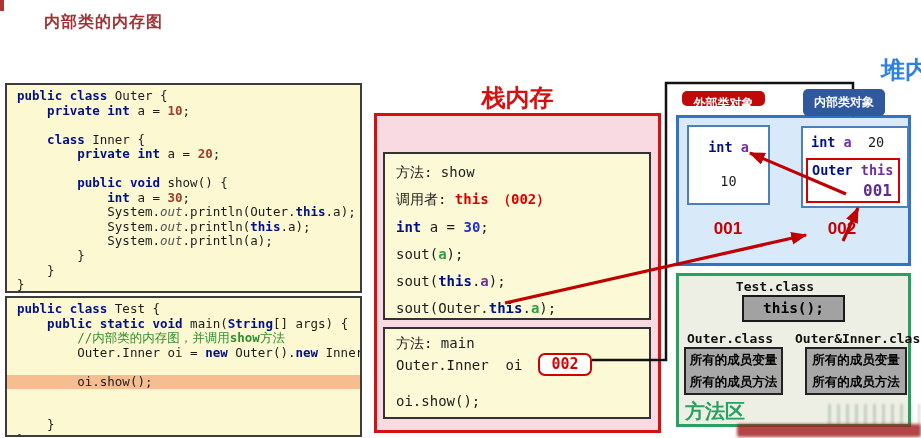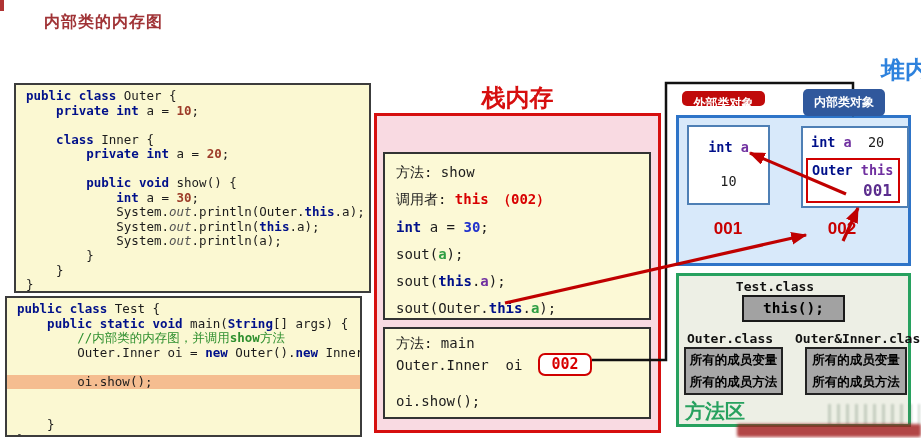--- a/index.html
+++ b/index.html
@@ -90,21 +90,21 @@
           opacity:.8;filter:blur(1.5px);border-radius:2px;}
 </style>
 </head>
 <body>
 
 <div class="screen">
 
   <div class="corner-mark"></div>
   <div class="page-title">内部类的内存图</div>
 
-  <div class="codebox" style="left:14px;top:83px;width:357px;height:210px;">
+  <div class="codebox" style="left:5px;top:83px;width:357px;height:210px;">
       <div class="code-line"><span class="tk-k">public class </span><span class="tk-p">Outer {</span></div>
       <div class="code-line"><span class="tk-p">    </span><span class="tk-k">private int </span><span class="tk-p">a = </span><span class="tk-n">10</span><span class="tk-p">;</span></div>
       <div class="code-line"><span class="tk-p"></span></div>
       <div class="code-line"><span class="tk-p">    </span><span class="tk-k">class </span><span class="tk-p">Inner {</span></div>
       <div class="code-line"><span class="tk-p">        </span><span class="tk-k">private int </span><span class="tk-p">a = </span><span class="tk-n">20</span><span class="tk-p">;</span></div>
       <div class="code-line"><span class="tk-p"></span></div>
       <div class="code-line"><span class="tk-p">        </span><span class="tk-k">public void </span><span class="tk-p">show() {</span></div>
       <div class="code-line"><span class="tk-p">            </span><span class="tk-k">int </span><span class="tk-p">a = </span><span class="tk-n">30</span><span class="tk-p">;</span></div>
       <div class="code-line"><span class="tk-p">            System.</span><span class="tk-f">out</span><span class="tk-p">.println(Outer.</span><span class="tk-k">this</span><span class="tk-p">.a);</span></div>
       <div class="code-line"><span class="tk-p">            System.</span><span class="tk-f">out</span><span class="tk-p">.println(</span><span class="tk-k">this</span><span class="tk-p">.a);</span></div>

